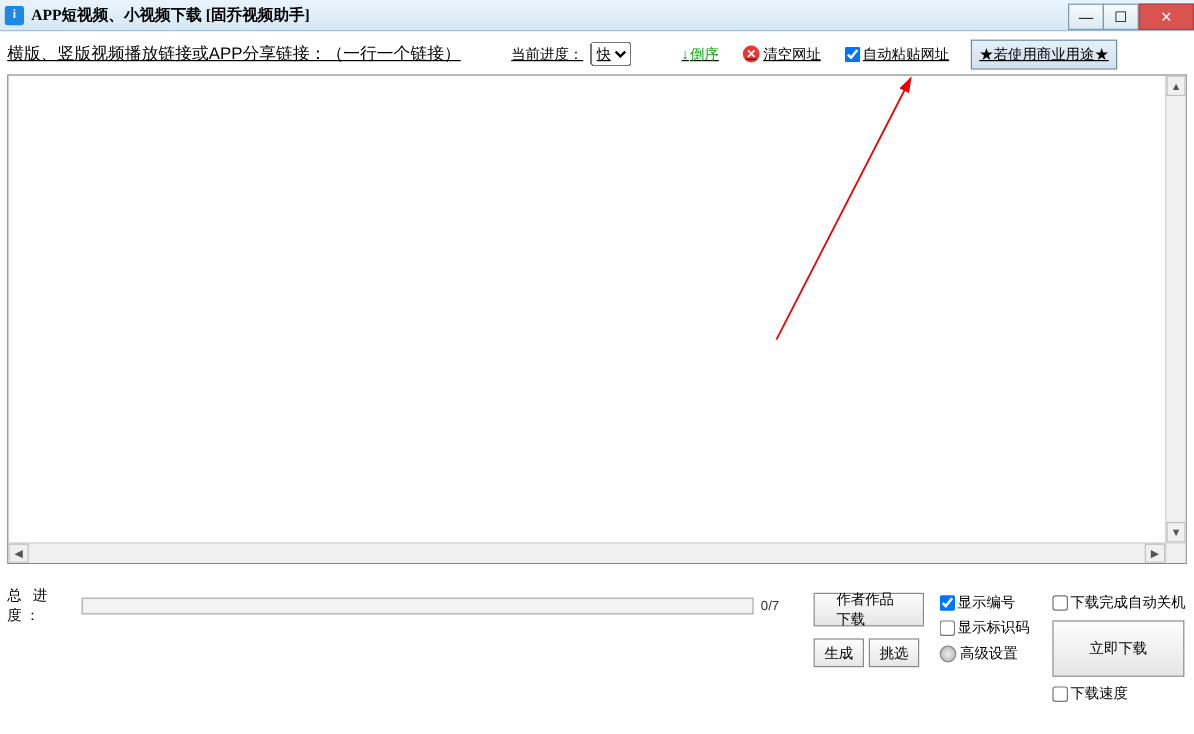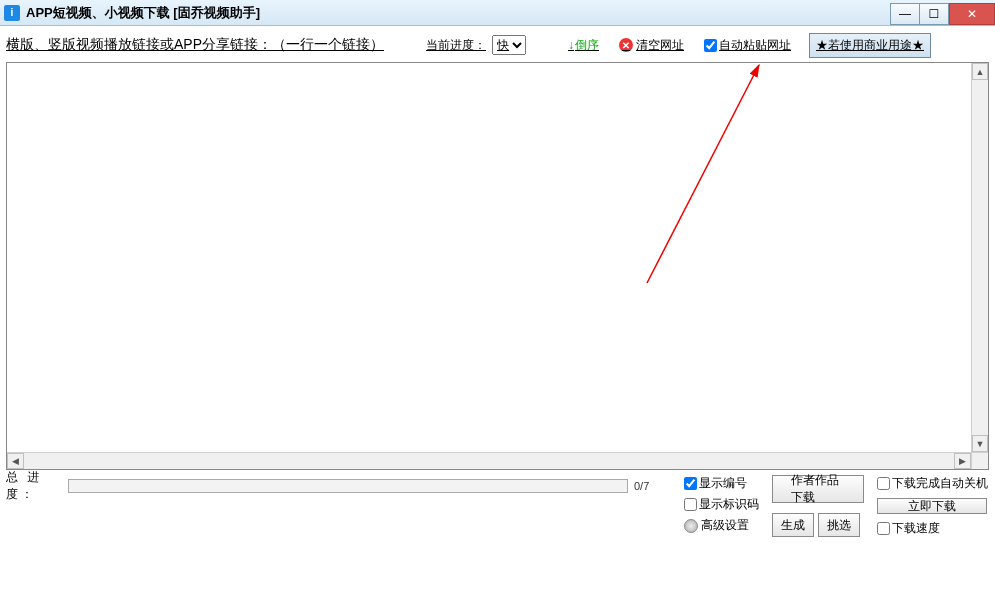--- a/index.html
+++ b/index.html
@@ -1,19 +1,19 @@
 <!DOCTYPE html>
 <html><head>
 <meta charset="utf-8">
 <style>
 * { box-sizing: border-box; margin: 0; padding: 0; }
 body { font-family: "Microsoft YaHei", SimSun, Arial, sans-serif; font-size: 12px; background: #fff; width: 995px; height: 612px; overflow: hidden; position: relative; }
 .titlebar { height: 26px; background: linear-gradient(#e8f4fd, #d6e8f5); border-bottom: 1px solid #a0c0d8; display: flex; align-items: center; padding-left: 4px; }
 .titlebar .app-icon { width: 16px; height: 16px; background: #1e88e5; border-radius: 2px; margin-right: 6px; display:flex; align-items:center; justify-content:center; color:#fff; font-size:10px; font-weight:bold;}
-.titlebar .title { font-weight: bold; font-size: 13px; }
+.titlebar .title { font-weight: bold; font-size: 13px; font-family: Liberation Serif, serif; }
 .win-controls { margin-left: auto; display: flex; }
 .win-btn { width: 30px; height: 22px; border: 1px solid #7a9ab0; background: linear-gradient(#f7fbff,#dce9f2); display:flex; align-items:center; justify-content:center; font-family: Arial; margin-top:2px;}
 .win-btn.close { width: 46px; background: #d9534f; color:#fff; border-color:#b03e3a;}
 .win-btn.max { margin-left:-1px; }
 .content { padding: 4px 6px 0 6px; }
 .row1 { display:flex; align-items:center; height: 30px; gap: 6px; text-decoration: underline; }
 .row1 .label1 { font-size: 14px; }
 select { font-size: 12px; height: 20px; }
 .sort-btn { color:#0a0; font-size:12px; cursor:pointer; display:flex; align-items:center; }
 .sort-btn .arrow { color:#0a0; font-weight:bold; margin-right:1px;}
@@ -23,29 +23,29 @@
 .random-btn { border:1px solid #6b8aa3; background:linear-gradient(#e6f0f8,#cfe1ef); padding:3px 6px; cursor:pointer; font-size:12px;}
 .textarea-wrap { border:1px solid #888; height: 408px; margin-top:2px; position:relative; background:#fff; overflow:hidden;}
 .textarea-wrap .scroll-v { position:absolute; right:0; top:0; bottom:17px; width:17px; background:#f0f0f0; border-left:1px solid #d0d0d0;}
 .textarea-wrap .scroll-h { position:absolute; left:0; right:17px; bottom:0; height:17px; background:#f0f0f0; border-top:1px solid #d0d0d0; display:flex;}
 .scroll-h .arrow-box { width:17px; height:16px; border:1px solid #c0c0c0; display:flex; align-items:center; justify-content:center; font-size:9px; color:#555;}
 .scroll-h .track { flex:1; }
 .scroll-v .arrow-box { height:17px; width:16px; border:1px solid #c0c0c0; display:flex; align-items:center; justify-content:center; font-size:9px; color:#555;}
 .scroll-v .track { height: calc(100% - 34px); }
 .corner { position:absolute; right:0; bottom:0; width:17px; height:17px; background:#f0f0f0; border-left:1px solid #d0d0d0; border-top:1px solid #d0d0d0;}
 .annot-arrow { position:absolute; pointer-events:none; }
-.bottom { margin-top:5px; }
+.bottom { margin-top:24px; }
 .progress-row { display:flex; align-items:center; height:22px; gap:6px; }
 .progress-row .plabel { width:56px; text-align:left; letter-spacing:3px;}
 .progress-row .plabel2 { width:56px; text-align:left;}
 .pbar { flex:0 0 560px; height:14px; border:1px solid #aaa; background:#f3f3f3; }
 .pval { width:40px; font-size:11px; color:#333;}
 .btn { border:1px solid #8a8a8a; background:linear-gradient(#fdfdfd,#e6e6e6); padding:4px 10px; cursor:pointer; font-size:12px; height:24px; display:flex; align-items:center;}
 .btn.big { padding:6px 18px; height:28px;}
-.btn.dl { width:110px; justify-content:center; height:16px;}
+.btn.dl { width:110px; justify-content:center; height:47px;}
 .save-row { display:flex; align-items:center; height:28px; gap:6px; margin-top:2px;}
 .save-label { border:1px solid #d33; padding:2px 4px; color:#000; background:#fff;}
 .save-input { border:1px solid #d33; border-left:none; height:22px; width:451px; padding:0 4px; color:#888; font-size:12px; background:#fff;}
 .adv { display:flex; align-items:center; gap:3px; cursor:pointer;}
 .gear { width:14px; height:14px; border-radius:50%; background: radial-gradient(#eee,#aaa); border:1px solid #888; position:relative;}
 .footer { text-align:center; color:#888; font-size:12px; margin-top:6px;}
 input[type=checkbox]{ width:13px; height:13px; }
 </style>
 </head>
 <body>
@@ -110,41 +110,41 @@
   <div class="bottom">
     <div style="display:flex; gap:4px;">
       <div style="flex:0 0 665px">
         <div class="progress-row">
           <span class="plabel">总 进 度：</span>
           <div class="pbar"></div>
           <span class="pval">0/7</span>
         </div>
       </div>
 
+      <div style="flex:0 0 95px; display:flex; flex-direction:column; gap:4px; padding-top:0px;">
+        <div class="btn big" style="width:92px; justify-content:center">作者作品下载</div>
+        <div style="display:flex; gap:4px; margin-top:6px;">
+          <div class="btn" style="padding:4px 8px">生成</div>
+          <div class="btn" style="padding:4px 8px">挑选</div>
+        </div>
+      </div>
+
       <div style="flex:0 0 90px; display:flex; flex-direction:column; gap:4px; padding-left:6px;">
         <label class="chk">
             <input type="checkbox" checked="" style="">
             <span>显示编号</span>
           </label>
         <label class="chk">
             <input type="checkbox" style="">
             <span>显示标识码</span>
           </label>
         <span class="adv">
             <span class="gear"></span>
             <span>高级设置</span>
           </span>
-      </div>
-
-      <div style="flex:0 0 95px; display:flex; flex-direction:column; gap:4px; padding-top:0px;">
-        <div class="btn big" style="width:92px; justify-content:center">作者作品下载</div>
-        <div style="display:flex; gap:4px; margin-top:6px;">
-          <div class="btn" style="padding:4px 8px">生成</div>
-          <div class="btn" style="padding:4px 8px">挑选</div>
-        </div>
       </div>
 
       <div style="flex:1; display:flex; flex-direction:column; gap:6px; padding-left:6px;">
         <label class="chk">
             <input type="checkbox" style="">
             <span>下载完成自动关机</span>
           </label>
         <div class="btn dl">立即下载</div>
         <label class="chk">
             <input type="checkbox" style="">

